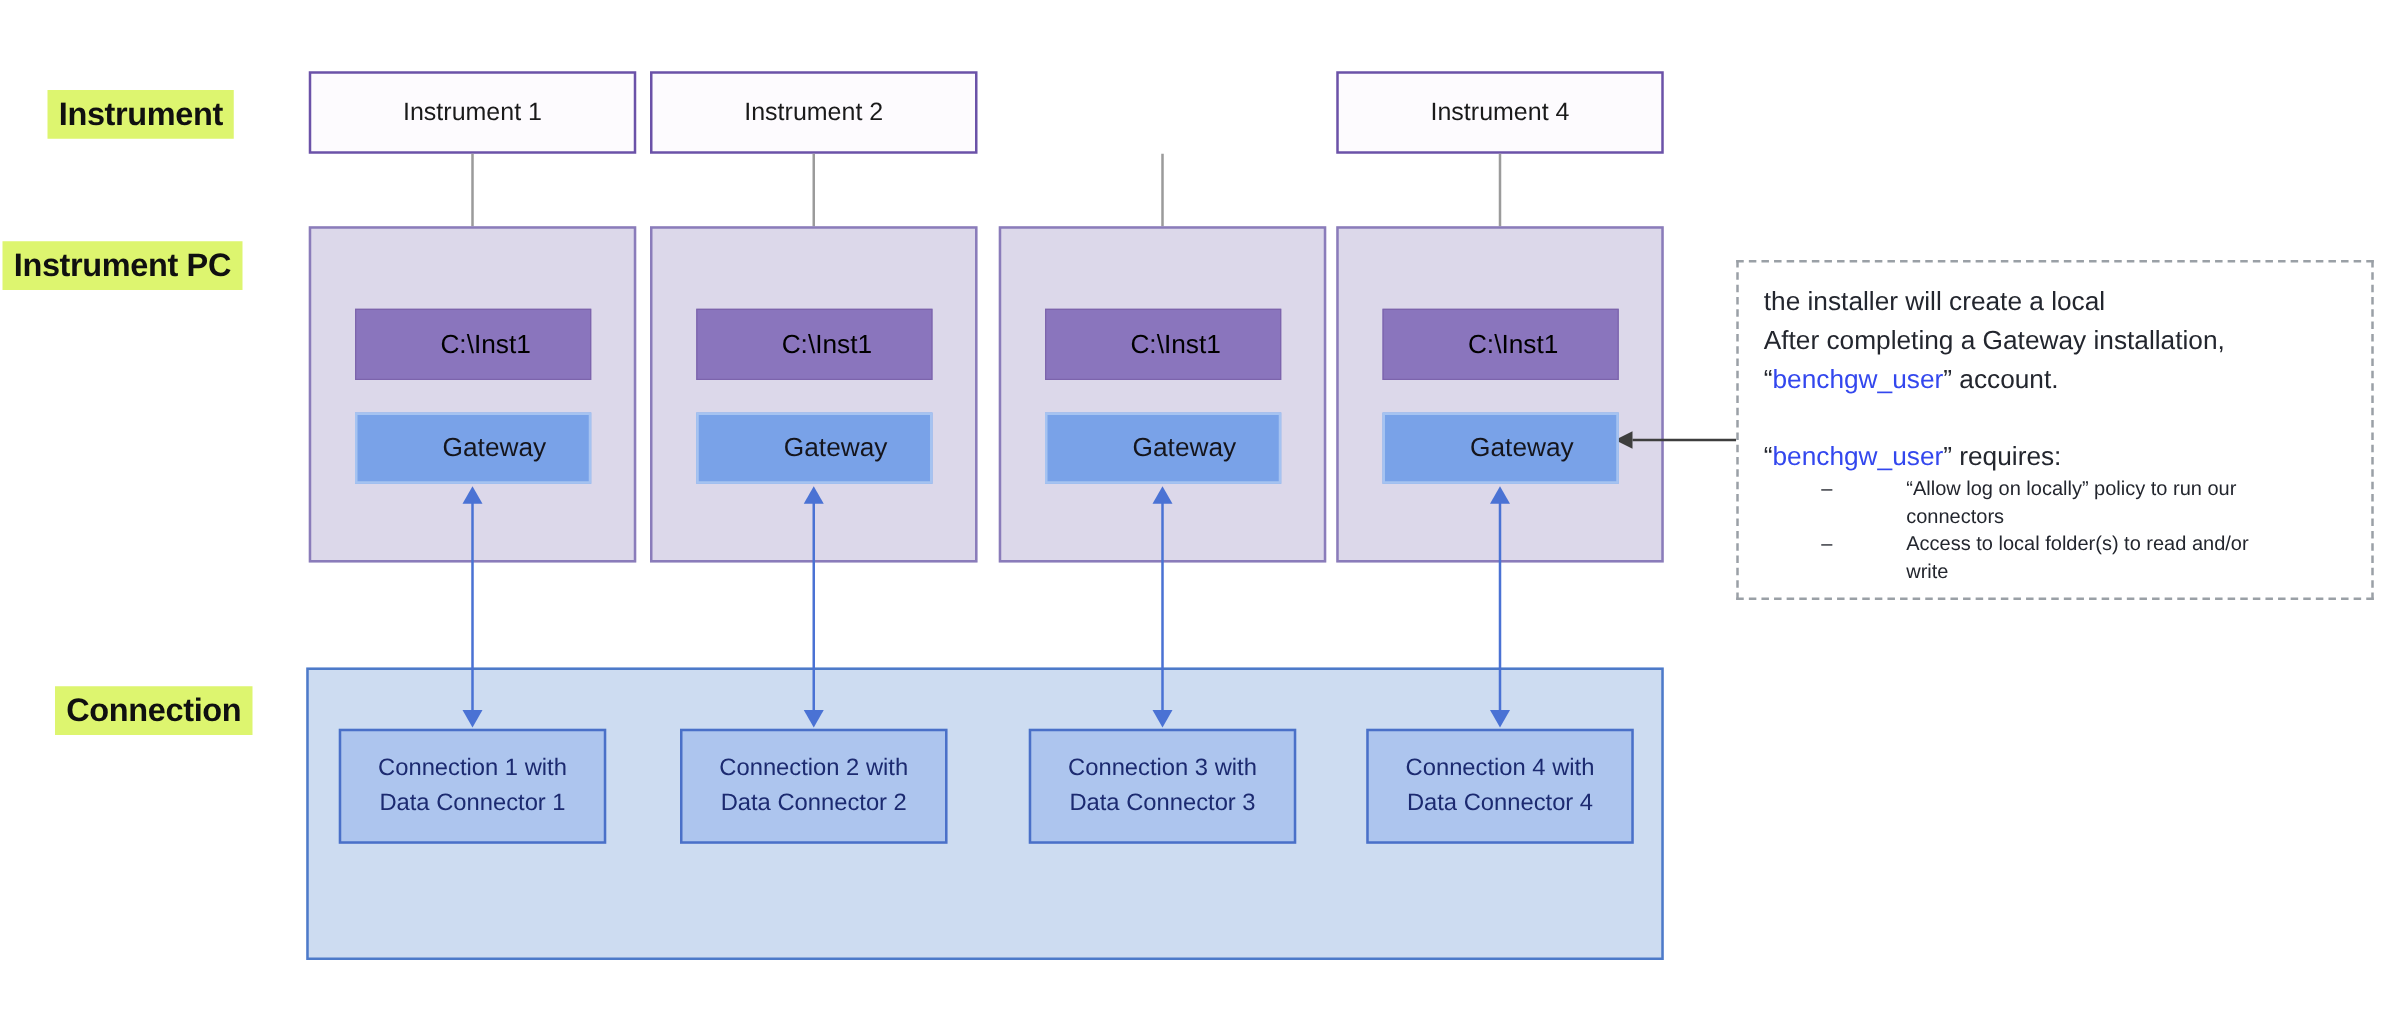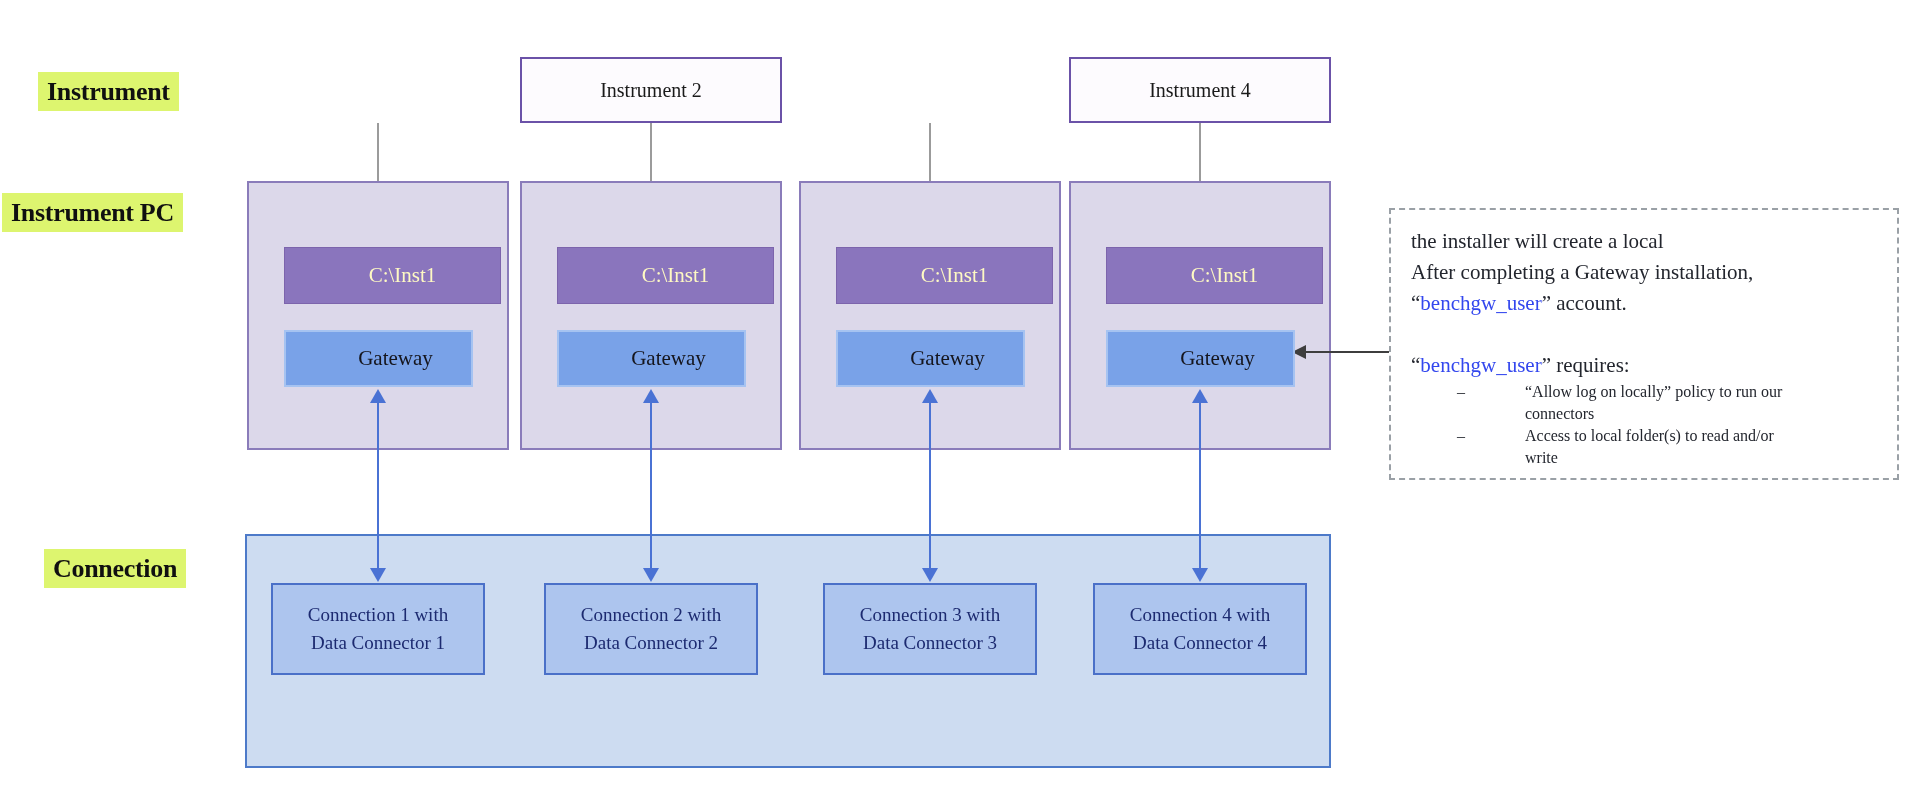--- a/index.html
+++ b/index.html
@@ -1,18 +1,18 @@
 <!DOCTYPE html>
 <html><head>
 <meta charset="utf-8">
 <style>
   html,body { margin:0; padding:0; background:#ffffff; }
   .canvas {
     position:relative; width:1912px; height:812px; background:#ffffff;
-    font-family:Liberation Serif, serif; overflow:hidden;
+    font-family:Liberation Sans, sans-serif; overflow:hidden;
   }
 
   
   .row-label {
     position:absolute; background:#ddf56f; color:#101010;
     font-weight:700; font-size:26px; line-height:27px;
     padding:6px 9px; letter-spacing:-0.3px; white-space:nowrap;
   }
   .lbl-instrument   { left:38px; top:72px; }
   .lbl-instrument-pc{ left:2px;  top:193px; }
@@ -33,24 +33,24 @@
   }
 
   .pc-container {
     position:absolute; top:181px; left:calc(var(--cx) - 131px);
     width:262px; height:269px; box-sizing:border-box;
     background:#dcd8ea; border:2px solid #8a7cba;
   }
 
   .folder-box {
     position:absolute; top:247px; left:calc(var(--cx) - 94px);
-    width:217px; height:57px; box-sizing:border-box;
+    width:189px; height:57px; box-sizing:border-box;
     background:#8a75bd; border:1px solid #7c64ac;
     display:flex; align-items:center; justify-content:center;
-    font-size:21px; color:#fef9c3;padding-left:20px;
+    font-size:21px; color:#000000;padding-left:20px;
   }
 
   .gateway-box {
     position:absolute; top:330px; left:calc(var(--cx) - 94px);
     width:189px; height:57px; box-sizing:border-box;
     background:#79a2e8; border:2px solid #a6c3f1;
     display:flex; align-items:center; justify-content:center;
     font-size:21px; color:#15151c; z-index:2;padding-left:34px;
   }
 
@@ -130,20 +130,21 @@
 <body>
 
 <div class="canvas">
 
   <div class="row-label lbl-instrument">Instrument</div>
   <div class="row-label lbl-instrument-pc">Instrument PC</div>
   <div class="row-label lbl-connection">Connection</div>
 
   <div class="benchling"></div>
 
+  <div class="inst-box col0">Instrument 1</div>
   <div class="arrow-gray-line col0"></div>
   <div class="arrow-gray-head col0"></div>
   <div class="pc-container col0"></div>
   <div class="folder-box col0">C:\Inst1</div>
   <div class="gateway-box col0">Gateway</div>
   <div class="arrow-blue-line col0"></div>
   <div class="arrow-blue-head-up col0"></div>
   <div class="arrow-blue-head-down col0"></div>
   <div class="conn-box col0">
     <span>Connection 1 with</span>

